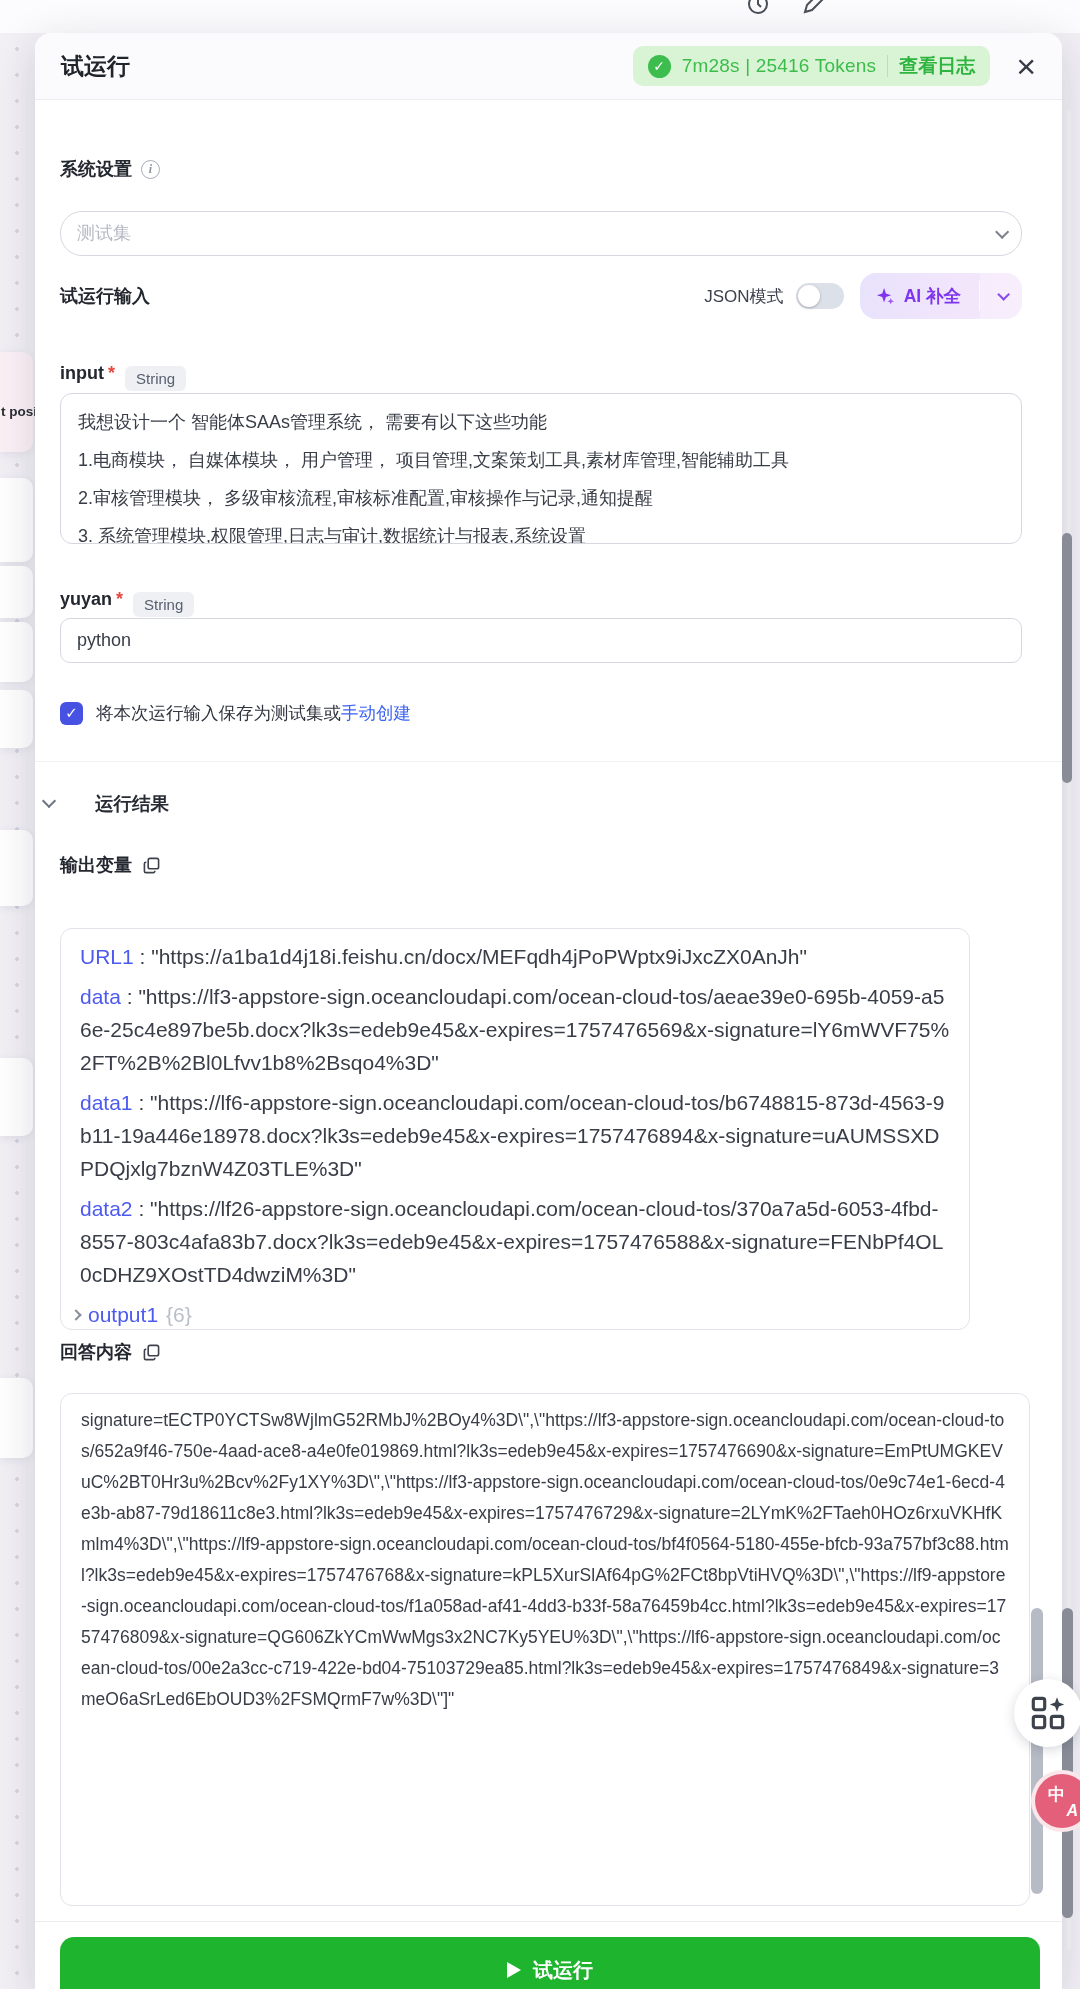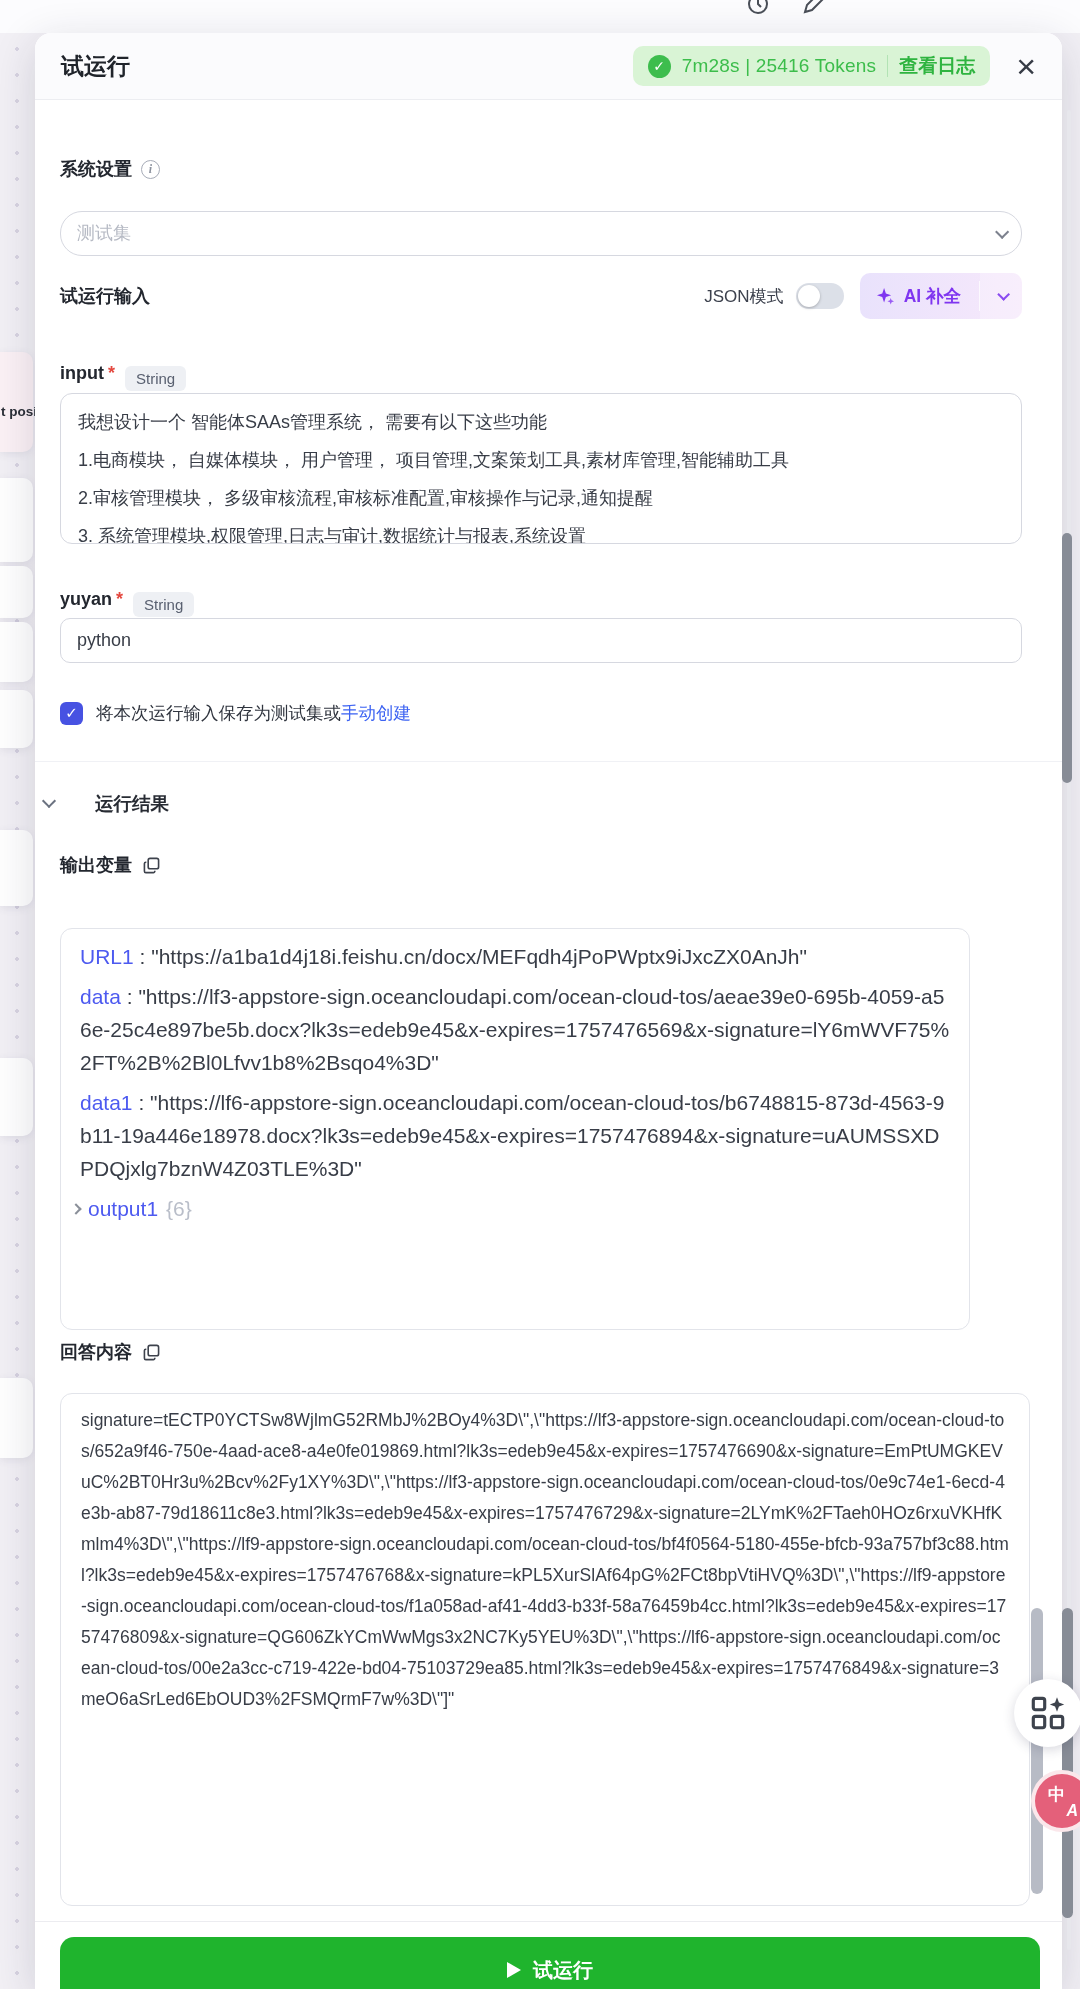--- a/index.html
+++ b/index.html
@@ -48,21 +48,21 @@
     background:#fff; display:flex; align-items:center; padding:0 16px; }
   .select-box input { border:none; outline:none; flex:1; font-size:18px; color:#383d47; font-family:inherit; background:transparent; }
   .select-box input::placeholder { color:#b6bac4; }
   .chev { display:inline-block; width:10px; height:10px; border-right:2px solid #7d828e; border-bottom:2px solid #7d828e; transform:rotate(45deg) translateY(-3px); }
 
   .run-input-row { top:240px; width:962px; height:46px; display:flex; align-items:center; }
   .json-mode-label { margin-left:auto; font-size:17px; color:#3c414d; }
   .toggle { width:48px; height:26px; background:#dce0e8; border-radius:13px; margin:0 16px 0 12px; position:relative; cursor:pointer; }
   .toggle-knob { position:absolute; left:2px; top:2px; width:22px; height:22px; background:#fff; border-radius:50%;
     box-shadow:0 1px 3px rgba(0,0,0,.25); }
-  .ai-btn { height:46px; display:flex; align-items:stretch; border-radius:10px; overflow:hidden; cursor:pointer;
+  .ai-btn { height:46px; display:flex; align-items:stretch; border-radius:16px; overflow:hidden; cursor:pointer;
     background:linear-gradient(90deg,#e9e2fc,#f6e8fb); }
   .ai-btn-main { display:flex; align-items:center; gap:9px; padding:0 18px 0 16px; font-size:17.5px; font-weight:700; color:#7f35f0; }
   .ai-btn-sep { width:1px; background:#fff; opacity:.75; margin:8px 0; }
   .ai-btn-caret { width:42px; display:flex; align-items:center; justify-content:center; background:rgba(255,255,255,.25); }
   .ai-btn-caret .chev { border-color:#8a4bf0; width:9px; height:9px; }
 
   .field-label-row { display:flex; align-items:center; gap:10px; }
   .field-name { font-size:18px; font-weight:700; color:#23272f; }
   .req { color:#e4483f; font-weight:700; font-size:18px; margin-left:-6px; }
   .type-pill { background:#eef0f4; border-radius:6px; padding:4px 11px; font-size:15px; color:#596070;margin-top:11px; }
@@ -227,20 +227,21 @@
         <rect x="5.5" y="1.5" width="11" height="11" rx="2"></rect>
         <path d="M3.5 5.5 H3 a1.5 1.5 0 0 0 -1.5 1.5 v8 a1.5 1.5 0 0 0 1.5 1.5 h8 a1.5 1.5 0 0 0 1.5 -1.5 v-0.5"></path>
       </svg>
     </span>
   </div>
 
   <div class="m-abs output-box">
     <div class="out-row"><span class="out-key">URL1</span><span class="out-val"> : </span><span class="out-val">"https://a1ba1d4j18i.feishu.cn/docx/MEFqdh4jPoPWptx9iJxcZX0AnJh"</span></div>
     <div class="out-row"><span class="out-key">data</span><span class="out-val"> : </span><span class="out-val">"https://lf3-appstore-sign.oceancloudapi.com/ocean-cloud-tos/aeae39e0-695b-4059-a56e-25c4e897be5b.docx?lk3s=edeb9e45&amp;x-expires=1757476569&amp;x-signature=lY6mWVF75%2FT%2B%2Bl0Lfvv1b8%2Bsqo4%3D"</span></div>
     <div class="out-row"><span class="out-key">data1</span><span class="out-val"> : </span><span class="out-val">"https://lf6-appstore-sign.oceancloudapi.com/ocean-cloud-tos/b6748815-873d-4563-9b11-19a446e18978.docx?lk3s=edeb9e45&amp;x-expires=1757476894&amp;x-signature=uAUMSSXDPDQjxlg7bznW4Z03TLE%3D"</span></div>
+    <div class="out-row"><span class="out-key">data2</span><span class="out-val"> : </span><span class="out-val">"https://lf26-appstore-sign.oceancloudapi.com/ocean-cloud-tos/370a7a5d-6053-4fbd-8557-803c4afa83b7.docx?lk3s=edeb9e45&amp;x-expires=1757476588&amp;x-signature=FENbPf4OL0cDHZ9XOstTD4dwziM%3D"</span></div>
     <div class="out-collapsed">
       <span class="chev-right"></span>
       <span class="out-key">output1</span>
       <span class="count-badge">{6}</span>
     </div>
   </div>
 
   <div class="m-abs sec-label answer-label-row">
     <span>回答内容</span>
     <span class="copy-icon">

